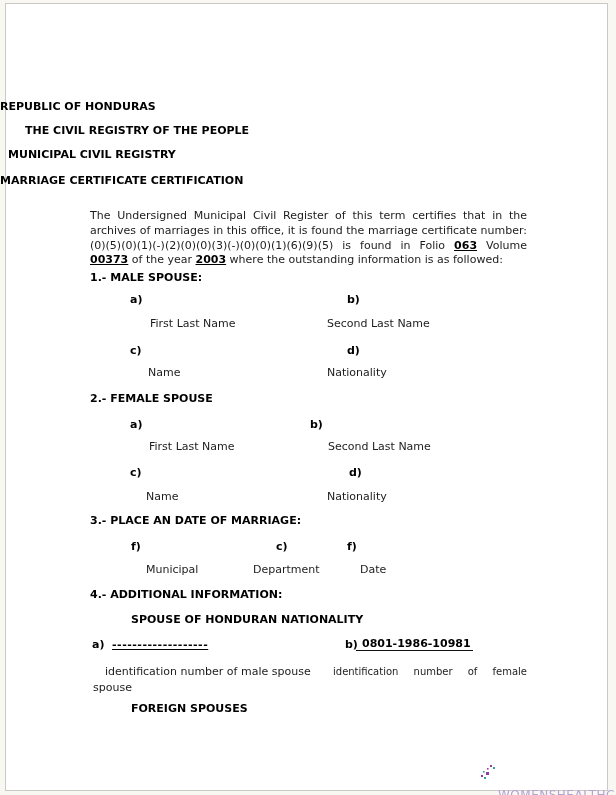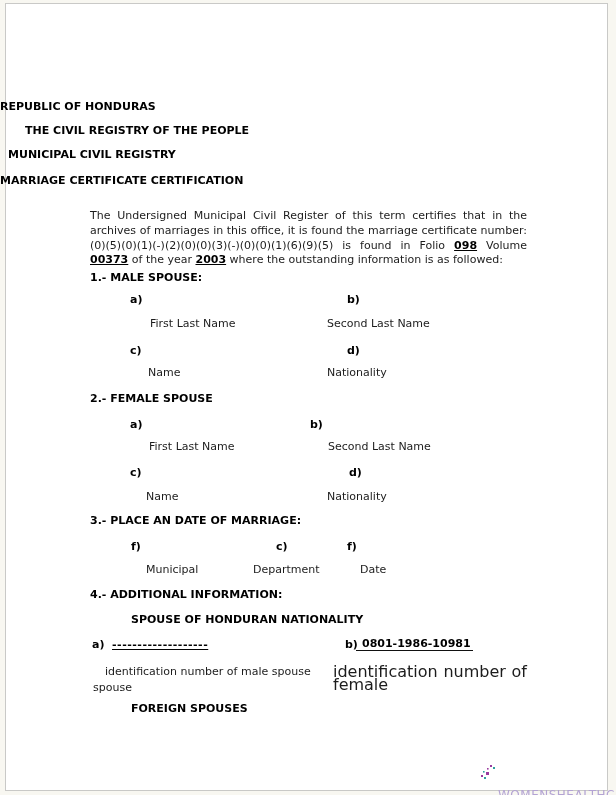--- a/index.html
+++ b/index.html
@@ -28,21 +28,21 @@
   .dashval {
     font-weight:bold; color:#000; text-decoration:underline;
     letter-spacing:0.5px;
   }
   .idnum {
     font-weight:bold; color:#000;
     border-bottom:1.5px solid #111; padding:0 2px 0 6px;
   }
   .fem-caption {
     position:absolute; left:333px; top:665px; width:194px;
-    font-size:16px; color:#1c1c1c;
+    font-size:10px; color:#1c1c1c;
     text-align:justify; text-align-last:justify; line-height:13px;
   }
   .watermark {
     position:absolute; left:481px; top:764px; height:16px;
     display:flex; align-items:center; gap:3px;
   }
   .wm-text {
     font-size:12px; letter-spacing:0.5px; color:#b3a3d3;margin-top:45px;
   }
   .wm-org {
@@ -54,21 +54,21 @@
 <body>
 
 <div class="page"></div>
 
 <div class="t bold center" style="top:100px;">REPUBLIC OF HONDURAS</div>
 <div class="t bold center" style="top:124px;margin-left:25px;">THE CIVIL REGISTRY OF THE PEOPLE</div>
 <div class="t bold center" style="top:148px;margin-left:8px;">MUNICIPAL CIVIL REGISTRY</div>
 <div class="t bold center" style="top:174px;">MARRIAGE CERTIFICATE CERTIFICATION</div>
 
 <p class="para"><span>The Undersigned Municipal Civil Register of this term certifies that in the archives of marriages in this office, it is found the marriage certificate number: (0)(5)(0)(1)(-)(2)(0)(0)(3)(-)(0)(0)(1)(6)(9)(5) is found in Folio</span>
-<span class="uval">098</span>
+<span class="uval">063</span>
 <span>Volume</span>
 <span class="uval">00373</span>
 <span>of the year</span>
 <span class="uval">2003</span>
 <span>where the outstanding information is as followed:</span></p>
 
 <div class="t bold" style="left:90px; top:271px;">1.- MALE SPOUSE:</div>
 <div class="t bold" style="left:130px; top:293px;">a)</div>
 <div class="t bold" style="left:347px; top:293px;">b)</div>
 <div class="t" style="left:150px; top:317px;">First Last Name</div>

